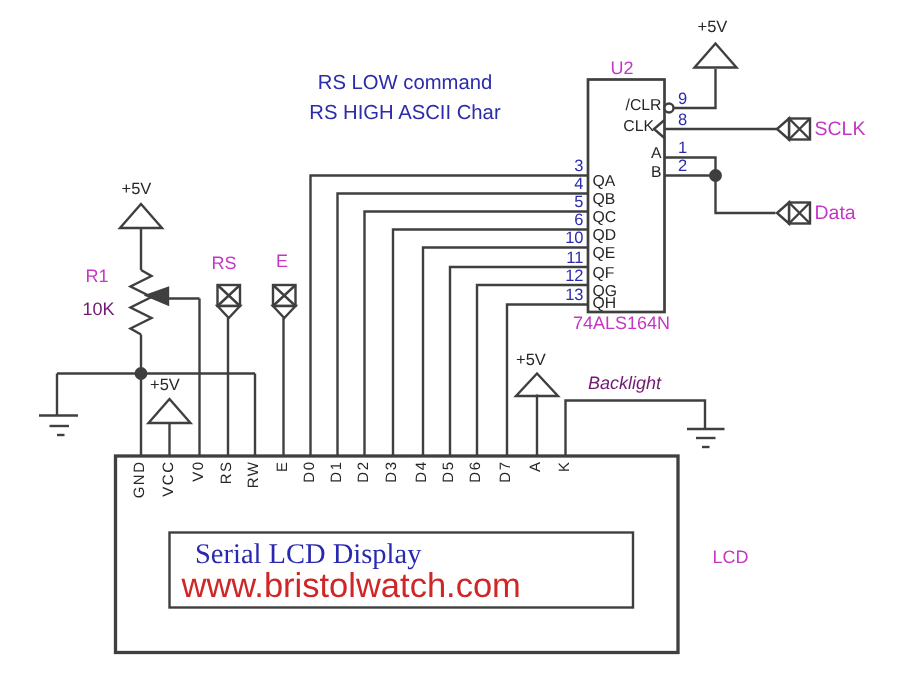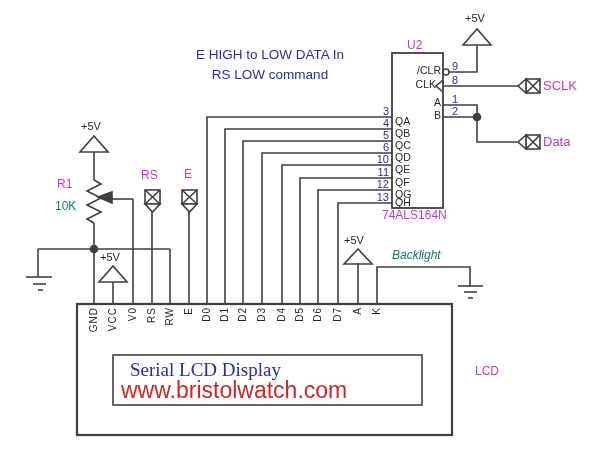--- a/index.html
+++ b/index.html
@@ -3,21 +3,21 @@
 <meta charset="utf-8">
 <style>
   html,body{margin:0;padding:0;background:#ffffff;}
   #canvas{
     position:relative;width:600px;height:465px;background:#ffffff;overflow:hidden;
     font-family:"Liberation Sans", sans-serif;
   }
   #schem{position:absolute;left:0;top:0;}
   .t{position:absolute;white-space:nowrap;line-height:1.1;}
   .mag{color:#c437c4;font-size:12px;}
-  .blk{color:#0f766e;font-size:12px;}
+  .blk{color:#701a75;font-size:12px;}
   .pwr{color:#262626;font-size:11px;}
   .pname{color:#262626;font-size:10.5px;}
   .pnum{color:#2b2bab;font-size:11px;font-weight:400;}
   .alignR{text-align:right;}
   .annot{color:#2b2bab;font-size:13.5px;text-align:center;line-height:20px;width:190px;}
   .vpin{
     position:absolute;writing-mode:vertical-rl;transform:rotate(180deg);
     color:#262626;font-size:10px;letter-spacing:1px;line-height:12px;
   }
   .title-blue{color:#2929b0;font-size:19px;}
@@ -128,22 +128,22 @@
           <path d="M468,298 H473"></path>
         </g>
       </g>
 
       <rect x="77" y="304" width="375" height="131" fill="#ffffff" stroke-width="2.2"></rect>
       <rect x="113" y="355" width="309" height="50" fill="#ffffff" stroke-width="1.6"></rect>
     </g>
   </svg>
 
   <div class="t annot" style="left:175px;top:45px;">
-    <div>E HIGH to LOW DATA In</div>
     <div>RS LOW command</div>
+    <div>RS HIGH ASCII Char</div>
   </div>
 
   <span class="t pwr" style="left:465px;top:12px;">+5V</span>
   <span class="t pwr" style="left:81px;top:120px;">+5V</span>
   <span class="t pwr" style="left:100px;top:251px;">+5V</span>
   <span class="t pwr" style="left:344px;top:234px;">+5V</span>
 
   <span class="t mag" style="left:407px;top:39px;">U2</span>
   <span class="t mag" style="left:382px;top:209px;">74ALS164N</span>
 

